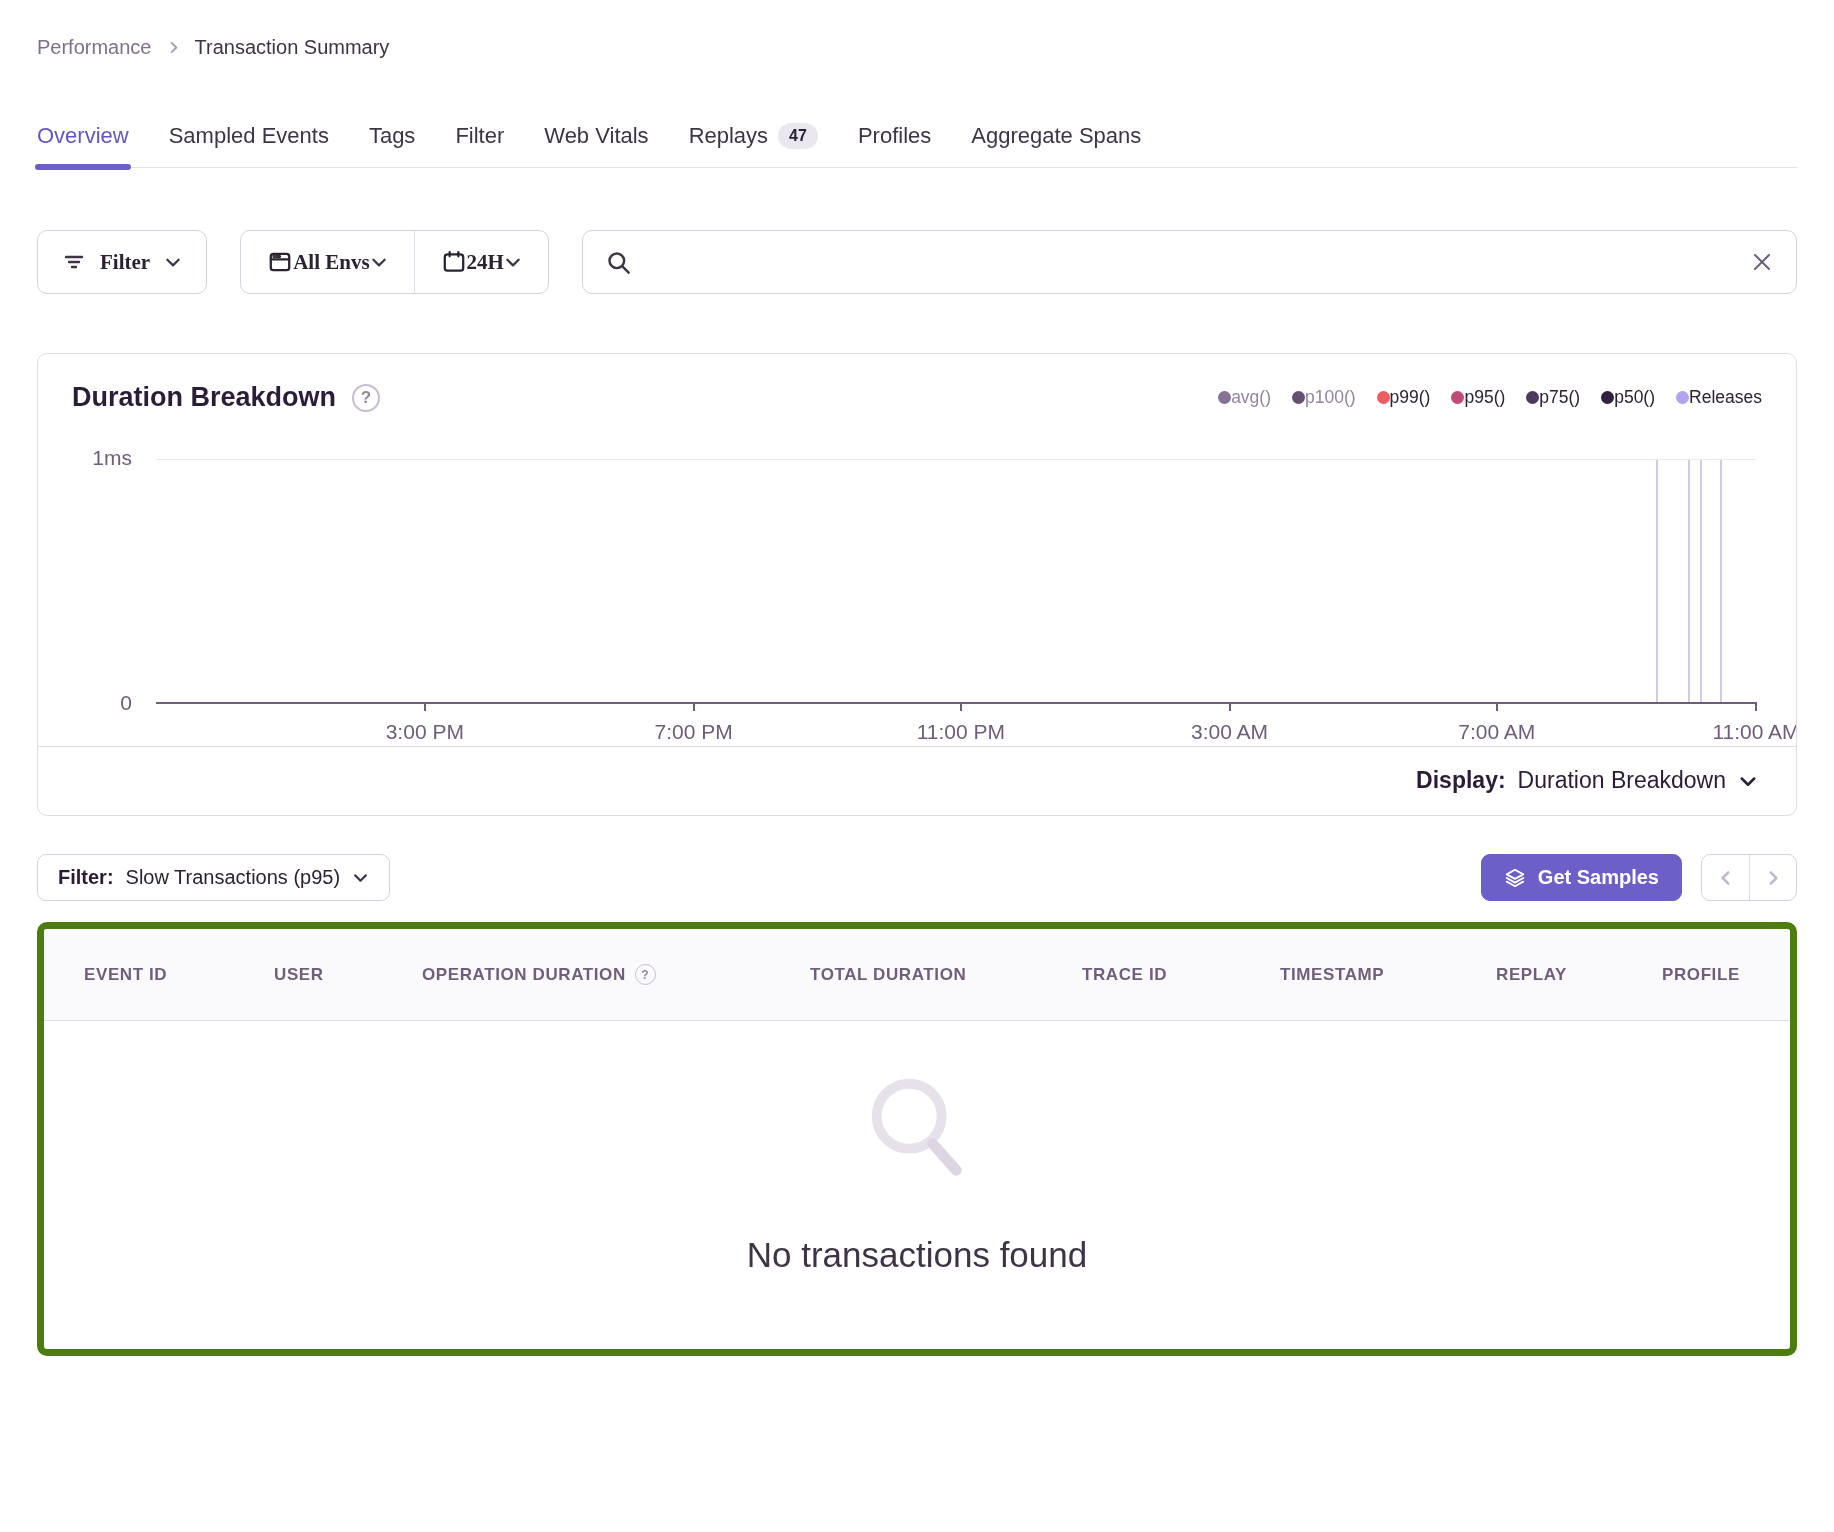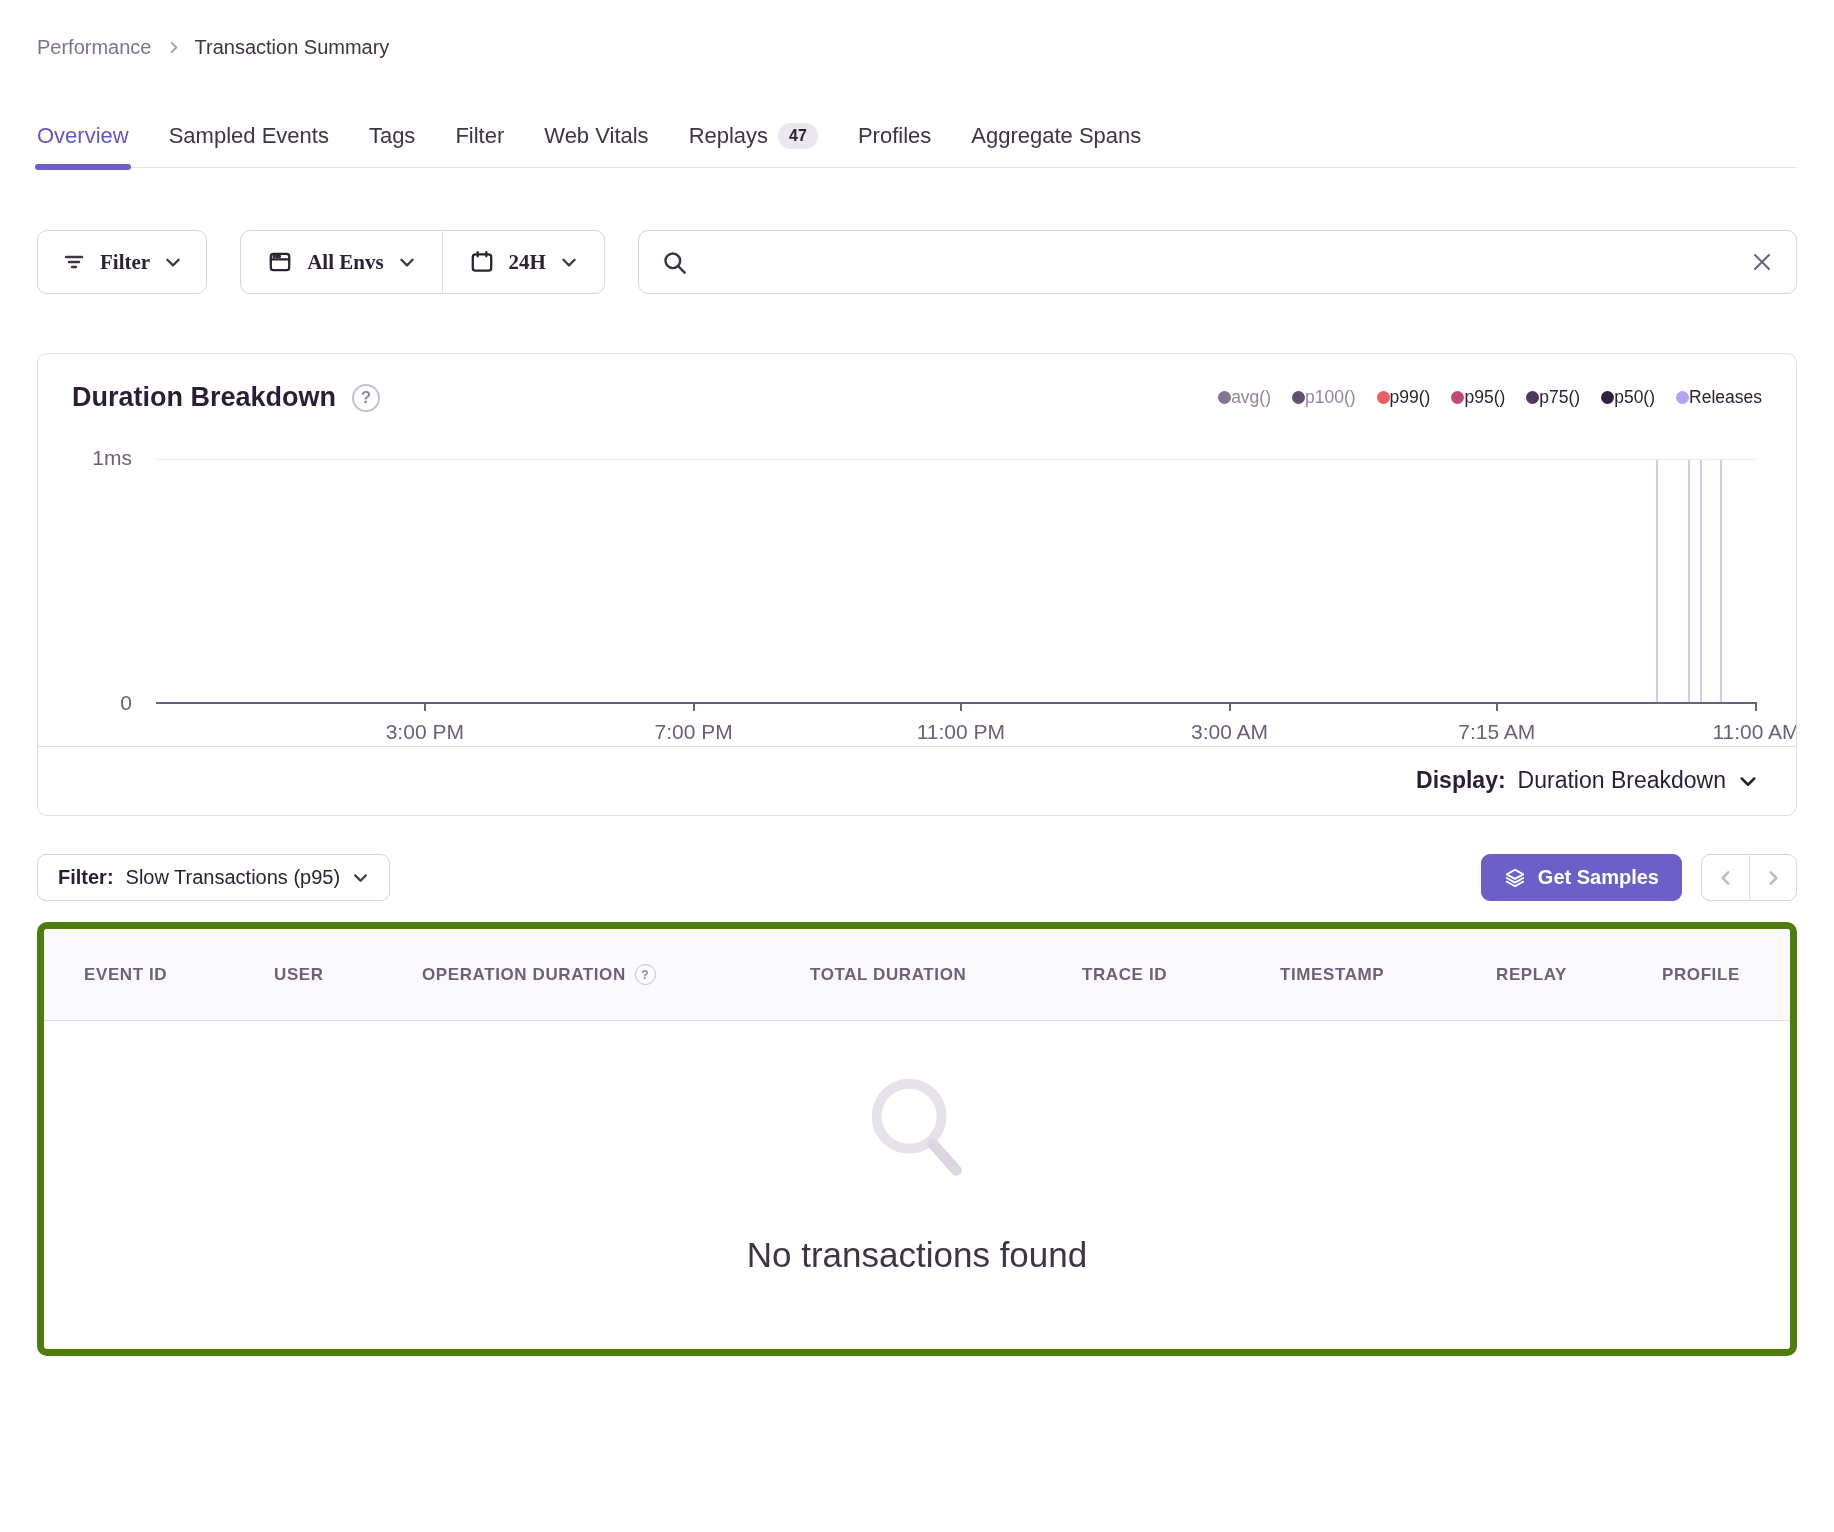--- a/index.html
+++ b/index.html
@@ -32,21 +32,21 @@
   .tab { position:relative; display:flex; align-items:center; gap:10px; font-size:22px; color:#3e3446; padding-bottom:18px; cursor:pointer; }
   .tab.active { color:#6257c3; }
   .tab.active::after { content:""; position:absolute; left:-2px; right:-2px; bottom:-3px; height:6px; border-radius:3px; background:#6c5fc7; }
   .tab-badge { background:#ebe7ef; border-radius:999px; padding:5px 11px; font-size:16px; font-weight:700; color:#2b2233; line-height:1; }
 
   
   .toolbar { margin-top:62px; display:flex; gap:33px; height:64px; }
   .btn, .group { background:#fff; border:1px solid #d9d1e0; border-radius:10px;font-family:Liberation Serif, serif; }
   .btn { display:flex; align-items:center; gap:14px; padding:0 24px; font-size:21px; font-weight:700; color:#2b2233; cursor:pointer; }
   .group { display:flex; align-items:stretch; }
-  .group .segment { display:flex; align-items:center; gap:14px; padding:0 26px; font-size:21px; font-weight:700; color:#2b2233; cursor:pointer; }
+  .group .segment { display:flex; align-items:center; padding:0 26px; font-size:21px; font-weight:700; color:#2b2233; cursor:pointer; }
   .group .segment + .segment { border-left:1px solid #e0dce5; }
   .chev { display:flex; align-items:center; color:#3e3446; }
 
   .searchbar { flex:1; display:flex; align-items:center; gap:15px; border:1px solid #d9d1e0; border-radius:10px; padding:0 22px; cursor:text; }
   .search-token { display:flex; align-items:center; font-family:"DejaVu Sans Mono", monospace; font-size:20px; background:#f4f3fe; border:1px solid #aba4e5; border-radius:5px; padding:4px 8px; line-height:1.2; }
   .token-key { color:#18111c; font-weight:700; }
   .token-value { font-weight:500; }
   .search-clear { margin-left:auto; display:flex; align-items:center; cursor:pointer; }
 
   
@@ -258,21 +258,21 @@
       <div class="x-tick" style="left:50.3%"></div>
       <div class="x-tick" style="left:67.1%"></div>
       <div class="x-tick" style="left:83.8%"></div>
       <div class="x-tick" style="left:100%"></div>
     </div>
     <div class="x-labels">
       <span class="x-label" style="left:16.8%">3:00 PM</span>
       <span class="x-label" style="left:33.6%">7:00 PM</span>
       <span class="x-label" style="left:50.3%">11:00 PM</span>
       <span class="x-label" style="left:67.1%">3:00 AM</span>
-      <span class="x-label" style="left:83.8%">7:15 AM</span>
+      <span class="x-label" style="left:83.8%">7:00 AM</span>
       <span class="x-label" style="left:100%">11:00 AM</span>
     </div>
 
     <div class="chart-foot">
       <span class="display-label">Display:</span>
       <span>Duration Breakdown</span>
       <span class="chev">
         <svg width="20" height="20" viewBox="0 0 16 16" fill="none" stroke="#2b1d38" stroke-width="2" stroke-linecap="round" stroke-linejoin="round">
             <polyline points="3 6 8 11 13 6"></polyline>
           </svg>

